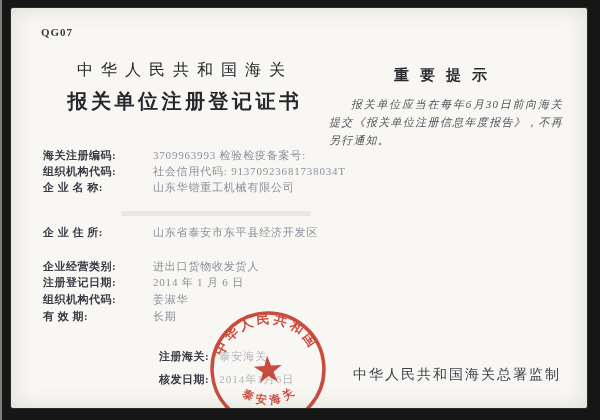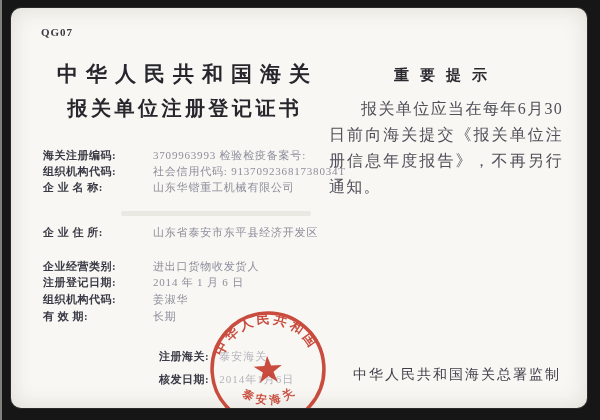--- a/index.html
+++ b/index.html
@@ -1,28 +1,28 @@
 <!DOCTYPE html>
 <html><head>
 <meta charset="utf-8">
 <style>
   html,body{margin:0;padding:0;}
   .photo{position:relative;width:600px;height:420px;background:#161616;overflow:hidden;
          font-family:"Liberation Serif","DejaVu Serif",serif;}
   .photo-edge{position:absolute;left:0;top:0;width:2px;height:100%;background:#d8d8d2;opacity:.55;}
   .cert{position:absolute;left:11px;top:8px;right:13px;bottom:12px;background:#f8f7f3;
-        border-radius:10px;overflow:hidden;color:#2e2e36;
+        border-radius:2px;overflow:hidden;color:#2e2e36;
         box-shadow:inset 0 0 22px rgba(60,55,45,.14), 0 0 0 1px #2a2a2a;}
   .qg{position:absolute;left:30px;top:18px;font-size:11px;font-weight:bold;letter-spacing:1px;color:#3b3b44;}
   .title{position:absolute;left:46px;top:52px;width:256px;text-align:center;}
-  .title-line1{font-size:21px;font-weight:bold;letter-spacing:8px;color:#26262c;white-space:nowrap;}
+  .title-line1{font-size:16px;font-weight:normal;letter-spacing:8px;color:#26262c;white-space:nowrap;}
   .title-line2{font-size:20px;font-weight:bold;letter-spacing:3.5px;margin-top:7px;color:#26262c;white-space:nowrap;}
   .notice{position:absolute;left:318px;top:58px;width:234px;}
   .notice-title{text-align:center;font-size:15px;font-weight:bold;letter-spacing:11px;color:#2a2a30;white-space:nowrap;}
-  .notice-body{margin-top:11px;font-size:16px;line-height:1.62;text-indent:2em;color:#50505a;letter-spacing:1.2px;text-align:justify;}
+  .notice-body{margin-top:11px;font-size:11px;line-height:1.62;text-indent:2em;color:#50505a;letter-spacing:1.2px;text-align:justify;font-style:italic;}
   .frow{position:absolute;left:32px;white-space:nowrap;font-size:11px;}
   .frow .lab{display:inline-block;min-width:86px;font-weight:bold;color:#3a3a46;letter-spacing:.5px;}
   .frow .val{color:#8e8e9c;margin-left:24px;letter-spacing:.8px;}
   .r1{top:140px}.r2{top:156px}.r3{top:172px}.r4{top:217px}
   .r5{top:251px}.r6{top:267px}.r7{top:284px}.r8{top:301px}
   .ghost-line{position:absolute;left:110px;top:203px;width:190px;height:5px;background:#e9e8e3;border-radius:2px;}
   .issue{position:absolute;left:148px;top:341px;font-size:11px;}
   .issue-row{margin-bottom:8px;white-space:nowrap;}
   .issue .lab{font-weight:bold;color:#3a3a46;letter-spacing:.5px;}
   .issue .val{color:#b3b3bc;margin-left:10px;letter-spacing:1px;}

